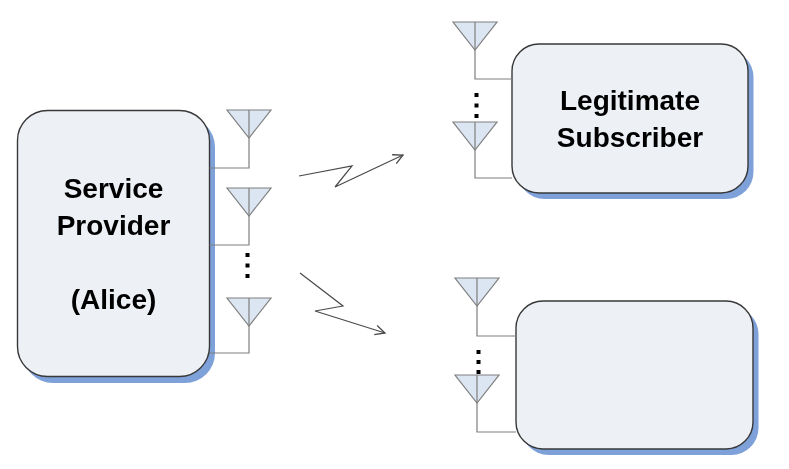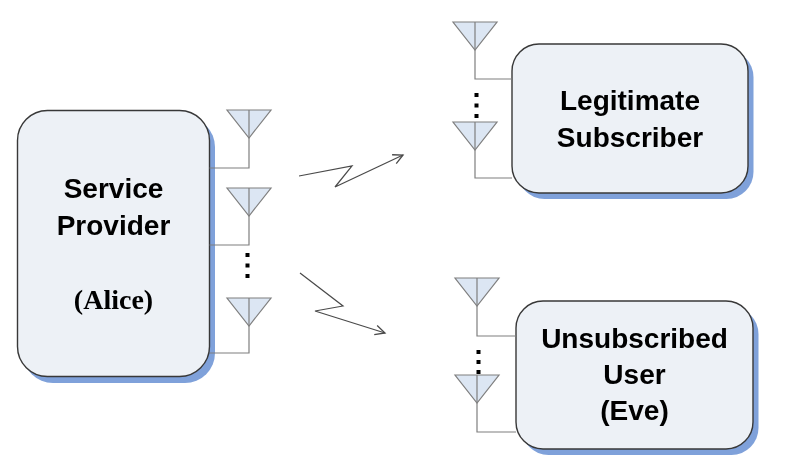--- a/index.html
+++ b/index.html
@@ -39,21 +39,21 @@
     text-align: center;
     color: var(--text, #000000);
     font-weight: 700;
     font-size: 28px;
     line-height: 37px;
     pointer-events: none;
   }
   .node-label .name, .node-label .alias { display: block; width: 100%; }
   .label-alice { left: 18px; top: 111px; width: 191px; height: 266px; }
   .label-alice .name { width: 185px; margin: 0 auto; }
-  .label-alice .alias { margin-top: 37px; font-family: Liberation Serif, serif; }
+  .label-alice .alias { margin-top: 37px; }
   .label-bob  { left: 512px; top: 44px;  width: 236px; height: 149px; line-height: 37px; }
   .label-bob .name { width: 230px; margin: 0 auto; }
   .label-eve  { left: 516px; top: 301px; width: 237px; height: 148px; line-height: 36px; }
   .label-eve .name { width: 231px; margin: 0 auto; }
 </style>
 </head>
 <body>
 
 <div class="stage">
 
@@ -123,18 +123,14 @@
     <polyline class="arrow-line" points="300,273 343,306 315,311 385,333" marker-end="url(#ah)"></polyline>
   </svg>
 
   <div class="node-label label-alice">
     <span class="name">Service Provider</span>
     <span class="alias">(Alice)</span>
   </div>
   <div class="node-label label-bob">
     <span class="name">Legitimate Subscriber</span>
   </div>
-  <div class="node-label label-eve">
-    <span class="name">Unsubscribed User</span>
-    <span class="alias">(Eve)</span>
-  </div>
 
 </div>
 
 </body></html>

